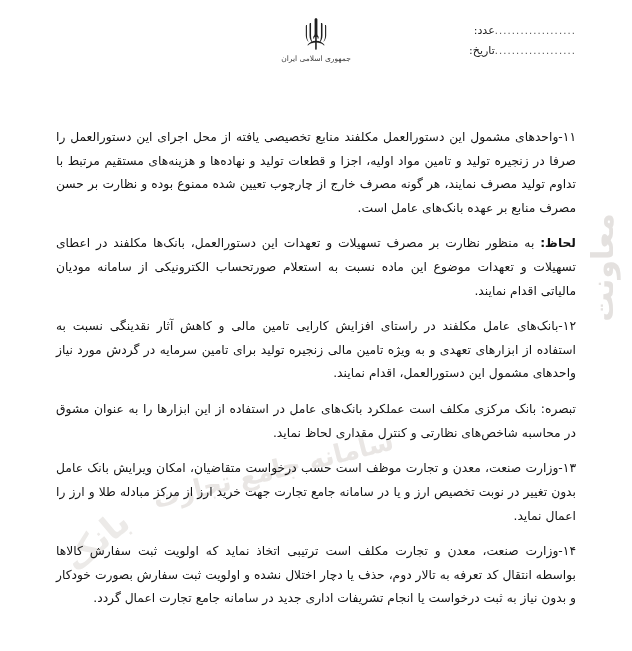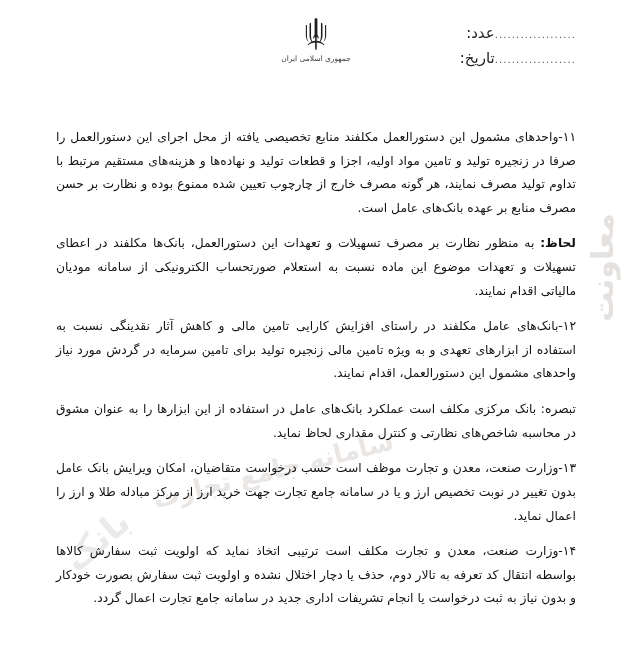--- a/index.html
+++ b/index.html
@@ -34,21 +34,21 @@
   .field-row {
     display: flex;
     align-items: baseline;
     justify-content: flex-start;
     font-size: 10.5px;
     color: #2a2a2a;
     margin-bottom: 7px;
     white-space: nowrap;
   }
   .field-label {
-    font-size: 15px;
+    font-size: 11px;
     color: #222;
     margin-left: 7px;
   }
   .field-dots {
     letter-spacing: 1.1px;
     color: #555;
     font-size: 10px;
   }
 
   .emblem-wrap {

